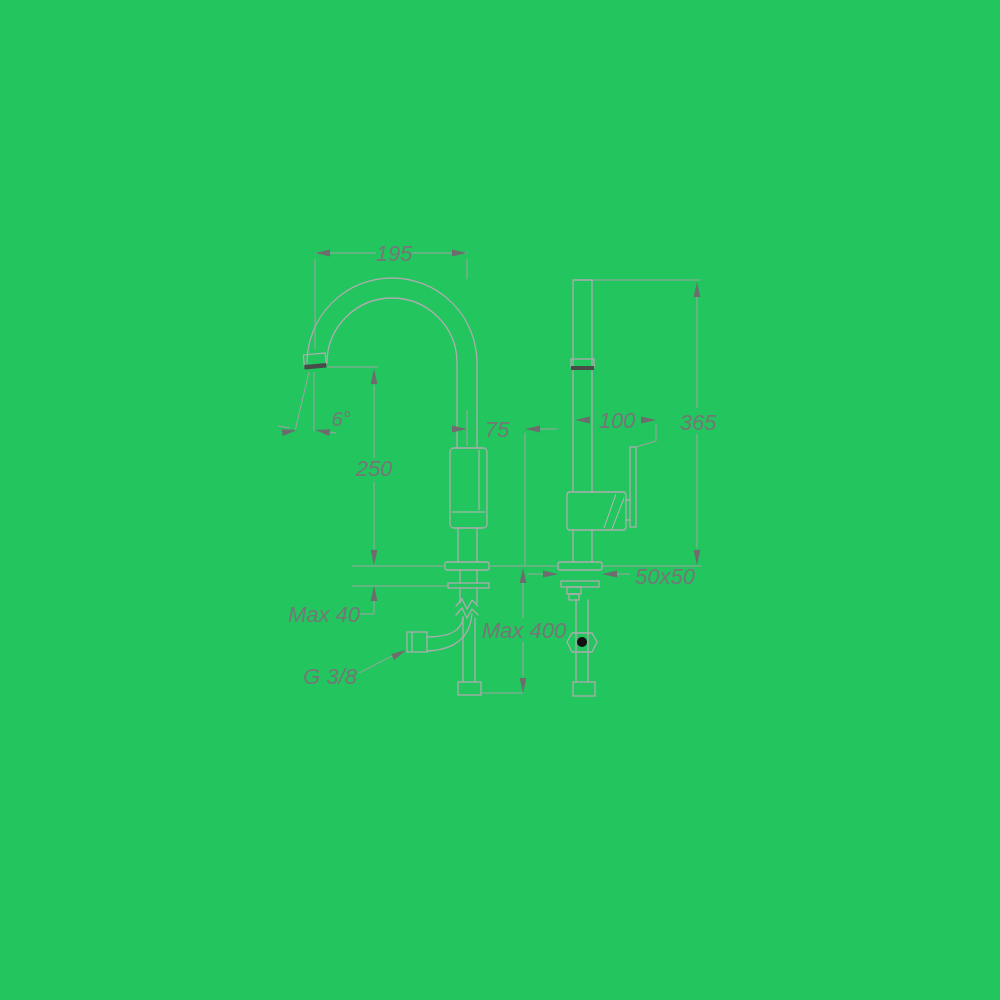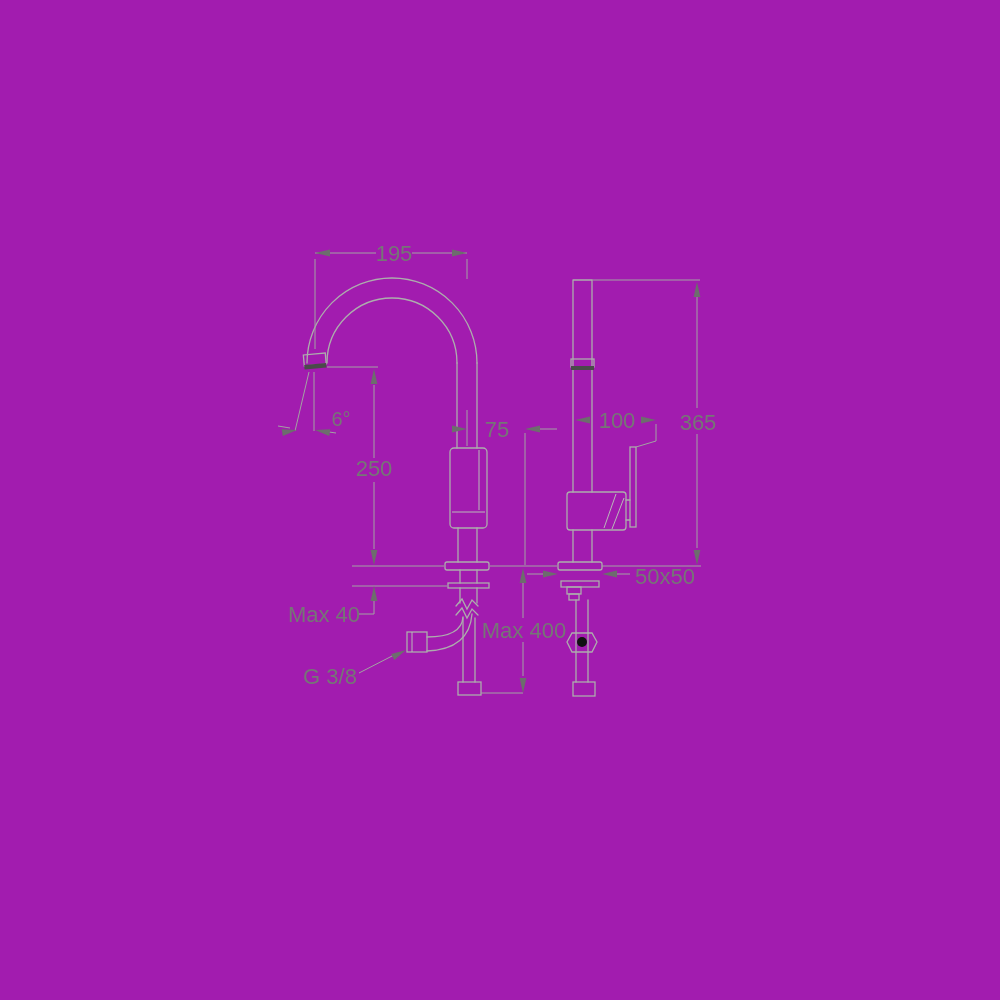--- a/index.html
+++ b/index.html
@@ -7,22 +7,23 @@
     padding: 0;
     background: #ffffff;
     width: 1000px;
     height: 1000px;
     font-family: "Liberation Sans", sans-serif;
   }
   .canvas {
     position: relative;
     width: 1000px;
     height: 1000px;
-    background: #a21caf;
+    background: #22c55e;
     overflow: hidden;
+    font-style: italic;
   }
   svg text {
     font-family: "Liberation Sans", sans-serif;
     fill: #767676;
   }
   .dimtext { font-size: 22px; }
   .outline { stroke: #adadad; stroke-width: 1.3; fill: none; stroke-linecap: round; }
   .thin    { stroke: #b9b9b9; stroke-width: 1;   fill: none; }
   .dimline { stroke: #a3a3a3; stroke-width: 1;   fill: none; }
   .arrow   { fill: #6d6d6d; stroke: none; }

